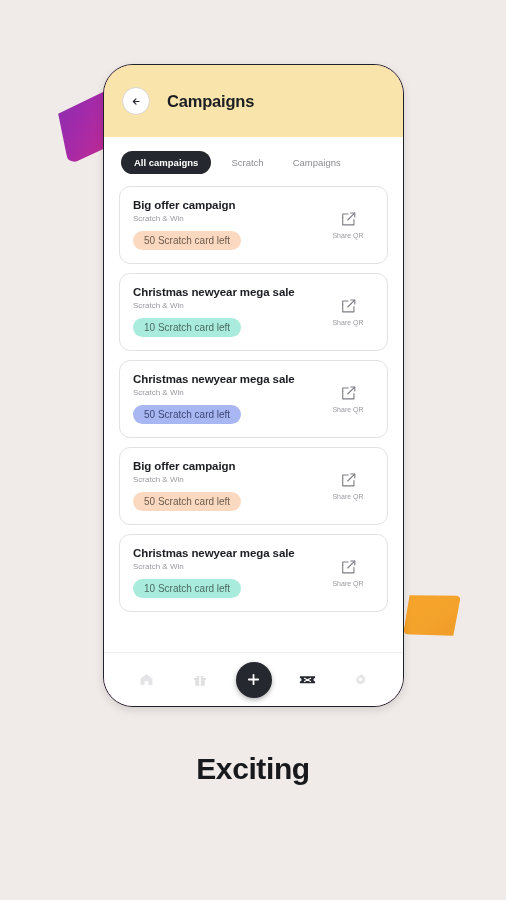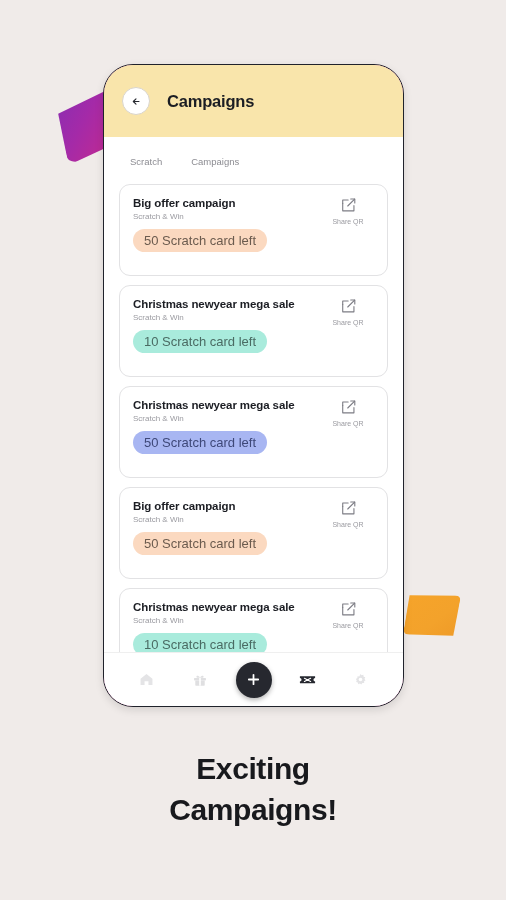--- a/index.html
+++ b/index.html
@@ -118,44 +118,44 @@
     padding: 4px 15px 0 15px;
     background: #FFFFFF;
     display: flex;
     flex-direction: column;
     gap: 9px;
   }
   .campaign-card {
     border: 1px solid #E2E2E4;
     border-radius: 11px;
     background: #FFFFFF;
-    padding: 12px 13px 23px 13px;
-    display: flex;
-    align-items: flex-start;
+    padding: 12px 13px 13px 13px;
+    display: flex;
+    align-items: center;
     justify-content: space-between;
     flex: 0 0 auto;
     cursor: pointer;
   }
   .card-left { flex: 1 1 auto; min-width: 0; }
   .card-title {
     font-size: 11.5px;
     font-weight: bold;
     color: #1B1D23;
     letter-spacing: -0.1px;
     white-space: nowrap;
   }
   .card-sub {
     font-size: 8px;
     color: #9A9AA0;
     margin-top: 3px;
   }
   .badge {
     display: inline-block;
     margin-top: 8px;
-    font-size: 13px;
+    font-size: 10px;
     padding: 4px 11px;
     border-radius: 20px;
     white-space: nowrap;
   }
   .badge-peach { background: #FBD9C0; color: #6B5B4E; }
   .badge-mint  { background: #A9EBDC; color: #4A6B63; }
   .badge-blue  { background: #A8B6F2; color: #3E4878; }
 
   .share-col {
     flex: 0 0 auto;
@@ -231,20 +231,21 @@
   <div class="app-header">
     <div class="back-btn">
       <svg width="13" height="13" viewBox="0 0 13 13">
         <path d="M9 6.5 H3.5 M6 3.8 L3.3 6.5 L6 9.2" stroke="#26282F" stroke-width="1.1" fill="none" stroke-linecap="round" stroke-linejoin="round"></path>
       </svg>
     </div>
     <div class="header-title">Campaigns</div>
   </div>
 
   <div class="tabs-row">
+    <div class="tab active">All campaigns</div>
     <div class="tab">Scratch</div>
     <div class="tab">Campaigns</div>
   </div>
 
   <div class="card-list">
 
     <div class="campaign-card">
       <div class="card-left">
         <div class="card-title">Big offer campaign</div>
         <div class="card-sub">Scratch &amp; Win</div>
@@ -369,14 +370,13 @@
                  L5 11.1 L3.8 9.2 L5.8 8.1 L6 5.7 L8.4 6 Z" fill="#E4E4E6"></path>
         <circle cx="10" cy="10" r="2.4" fill="#FFFFFF"></circle>
       </svg>
     </div>
 
   </div>
 </div>
 
 <div class="caption">
   <div>Exciting</div>
-  <div>Campaigns!</div>
 </div>
 
 </body></html>

